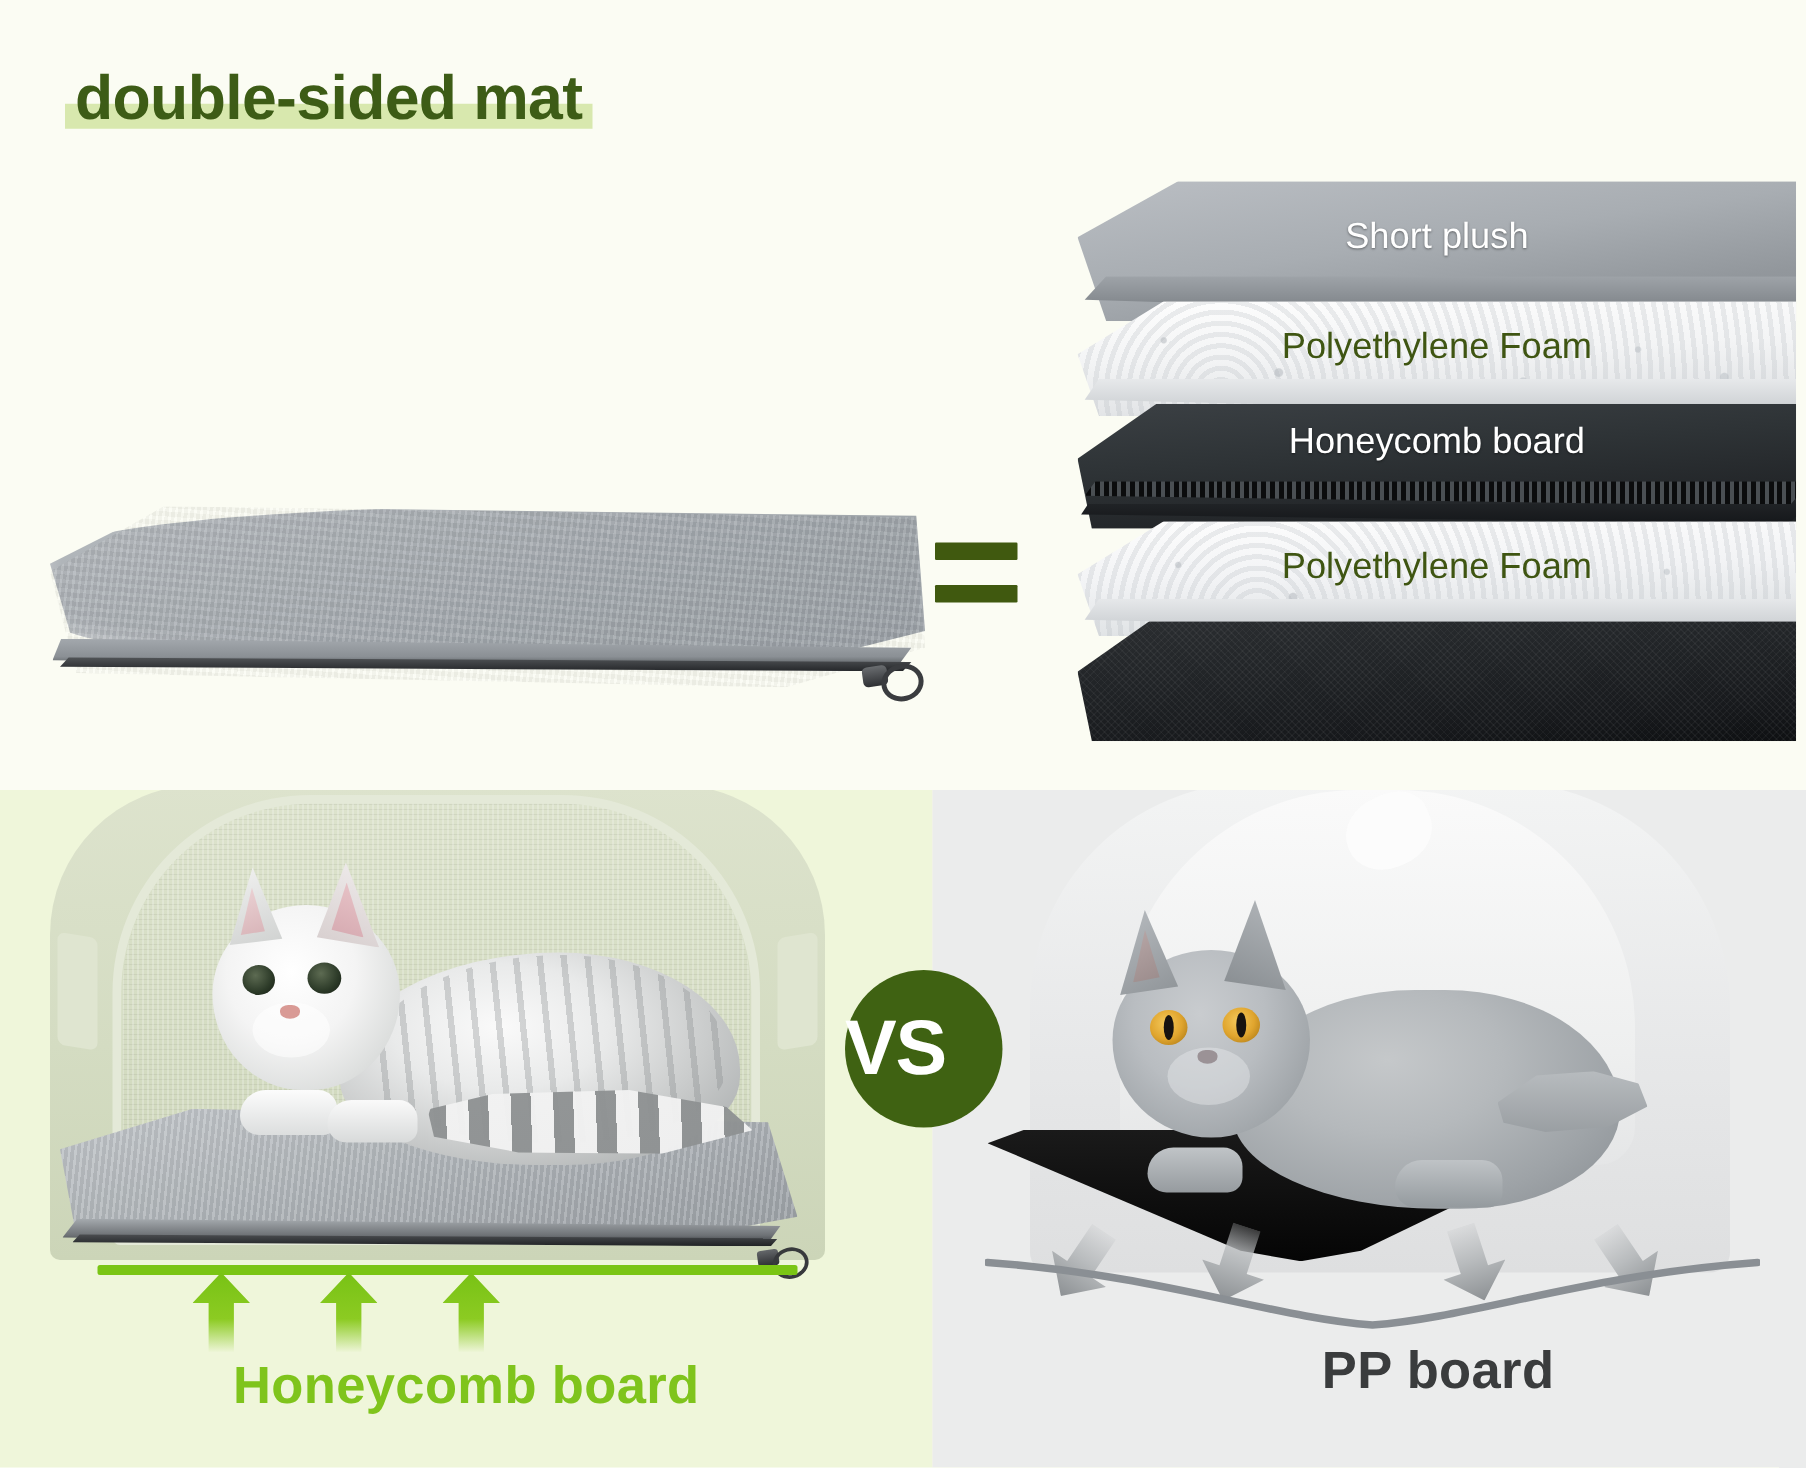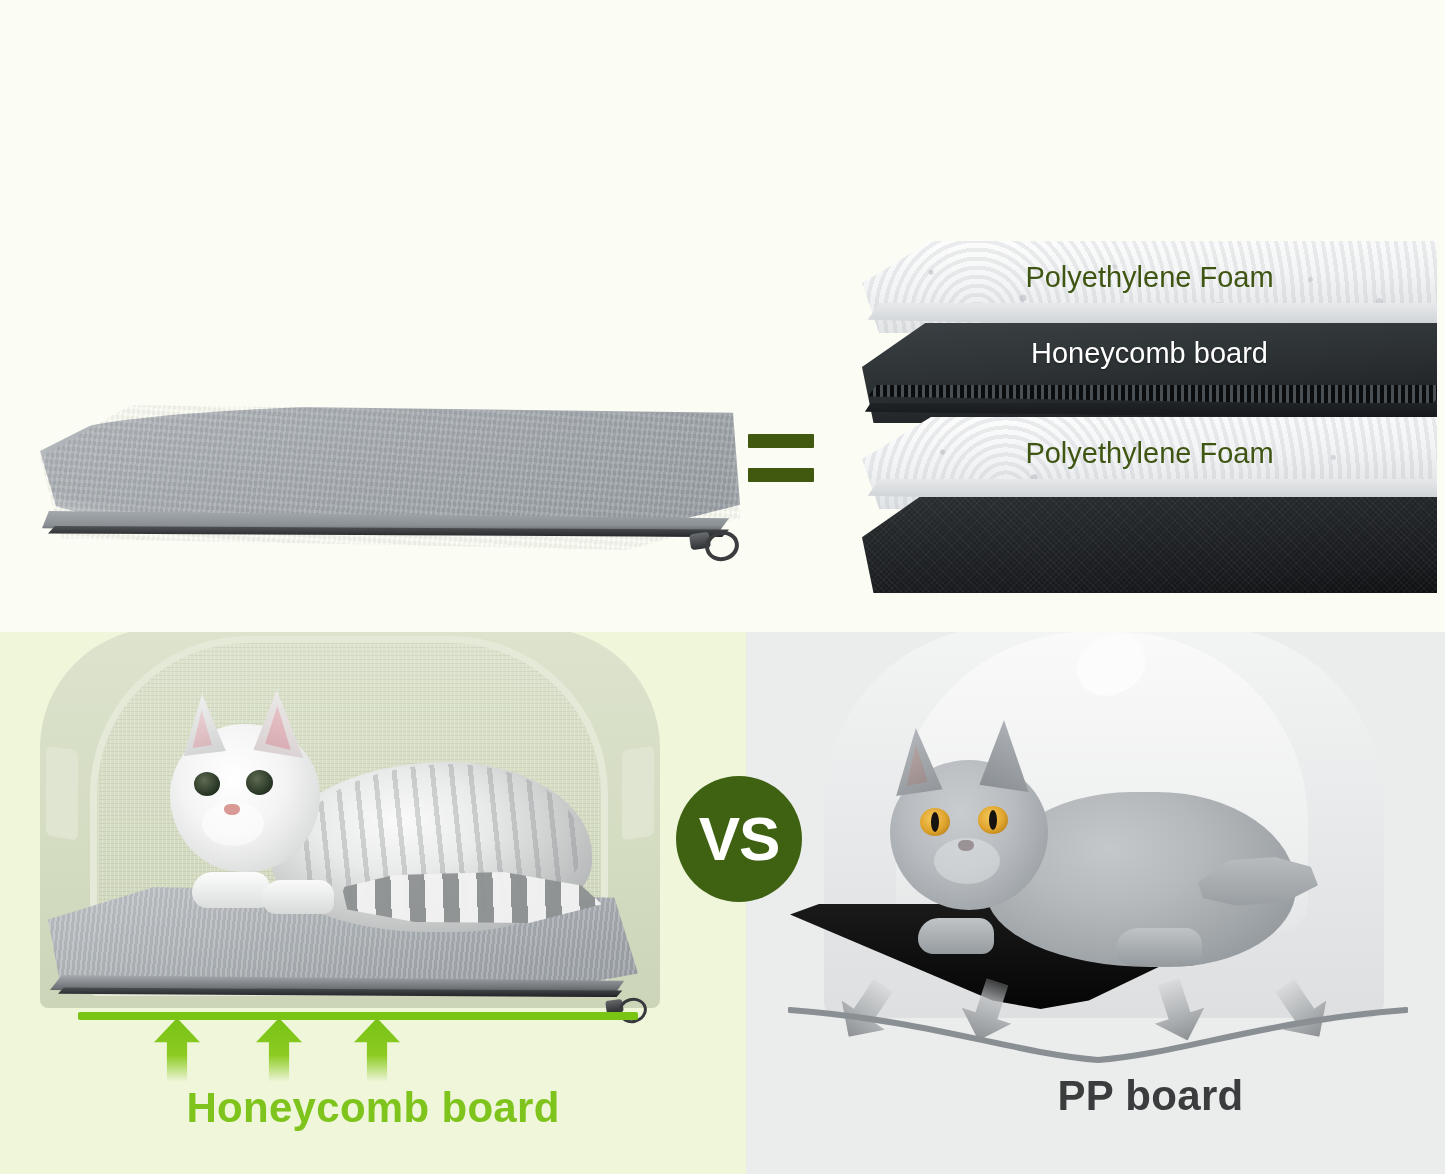--- a/index.html
+++ b/index.html
@@ -403,36 +403,40 @@
   .arrowsR .a4{left:470px;transform:rotate(-34deg);}
   .sagwrap{position:absolute;left:42px;top:370px;width:620px;height:70px;}
   .labelR{
     position:absolute;left:0;top:440px;width:809px;text-align:center;
     font-size:42px;font-weight:bold;color:#3a3c3d;letter-spacing:.3px;
   }
 
   
   .vs{
     position:absolute;left:676px;top:776px;width:126px;height:126px;border-radius:50%;
-    background:#3f6212;display:flex;align-items:center;justify-content:center;z-index:40;
+    background:#3f6212;display:flex;align-items:center;z-index:40;
   }
   .vs span{
     color:#fff;font-size:62px;font-weight:bold;letter-spacing:-1px;line-height:1;
     font-family:"Liberation Sans", sans-serif;
   }
 </style>
 </head>
 <body>
 
 <div class="page">
 
   <div class="top-panel">
 
     <div class="title-block">
       <br>
+      <div class="title-line">
+        <span class="hl"></span>
+        <span class="txt">double-sided mat</span>
+      </div>
     </div>
 
 
     <div class="mat-wrap">
       <div class="mat">
         <div class="mat-top"></div>
         <div class="mat-tex"></div>
         <div class="mat-edge"></div>
         <div class="mat-zip"></div>
       </div>
@@ -442,20 +446,25 @@
       </div>
     </div>
 
     <div class="equals">
       <div class="bar b1"></div>
       <div class="bar b2"></div>
     </div>
 
     <div class="stack">
 
+      <div class="layer L1">
+        <div class="slab"></div>
+        <div class="face"></div>
+        <div class="lab white">Short plush</div>
+      </div>
 
       <div class="layer L2">
         <div class="slab thin"></div>
         <div class="foam"></div>
         <div class="face"></div>
         <div class="lab green">Polyethylene Foam</div>
       </div>
 
       <div class="layer L3">
         <div class="slab"></div>

